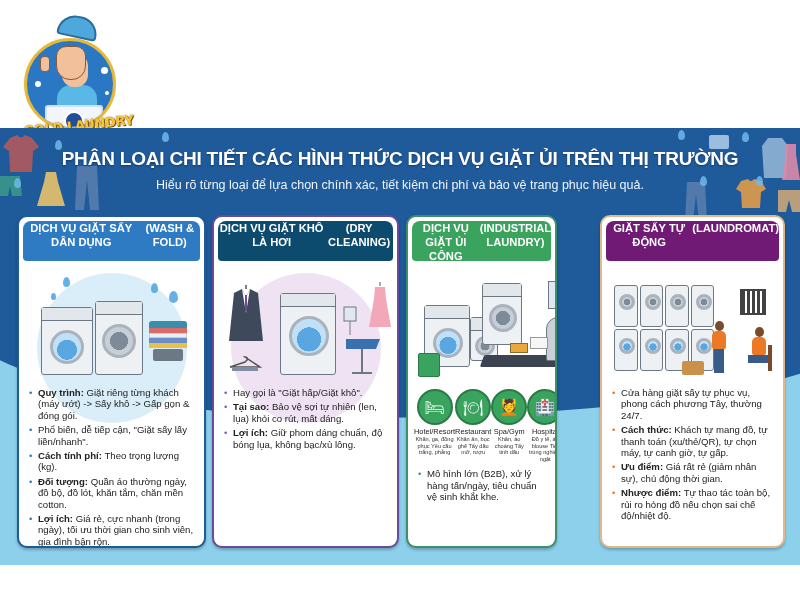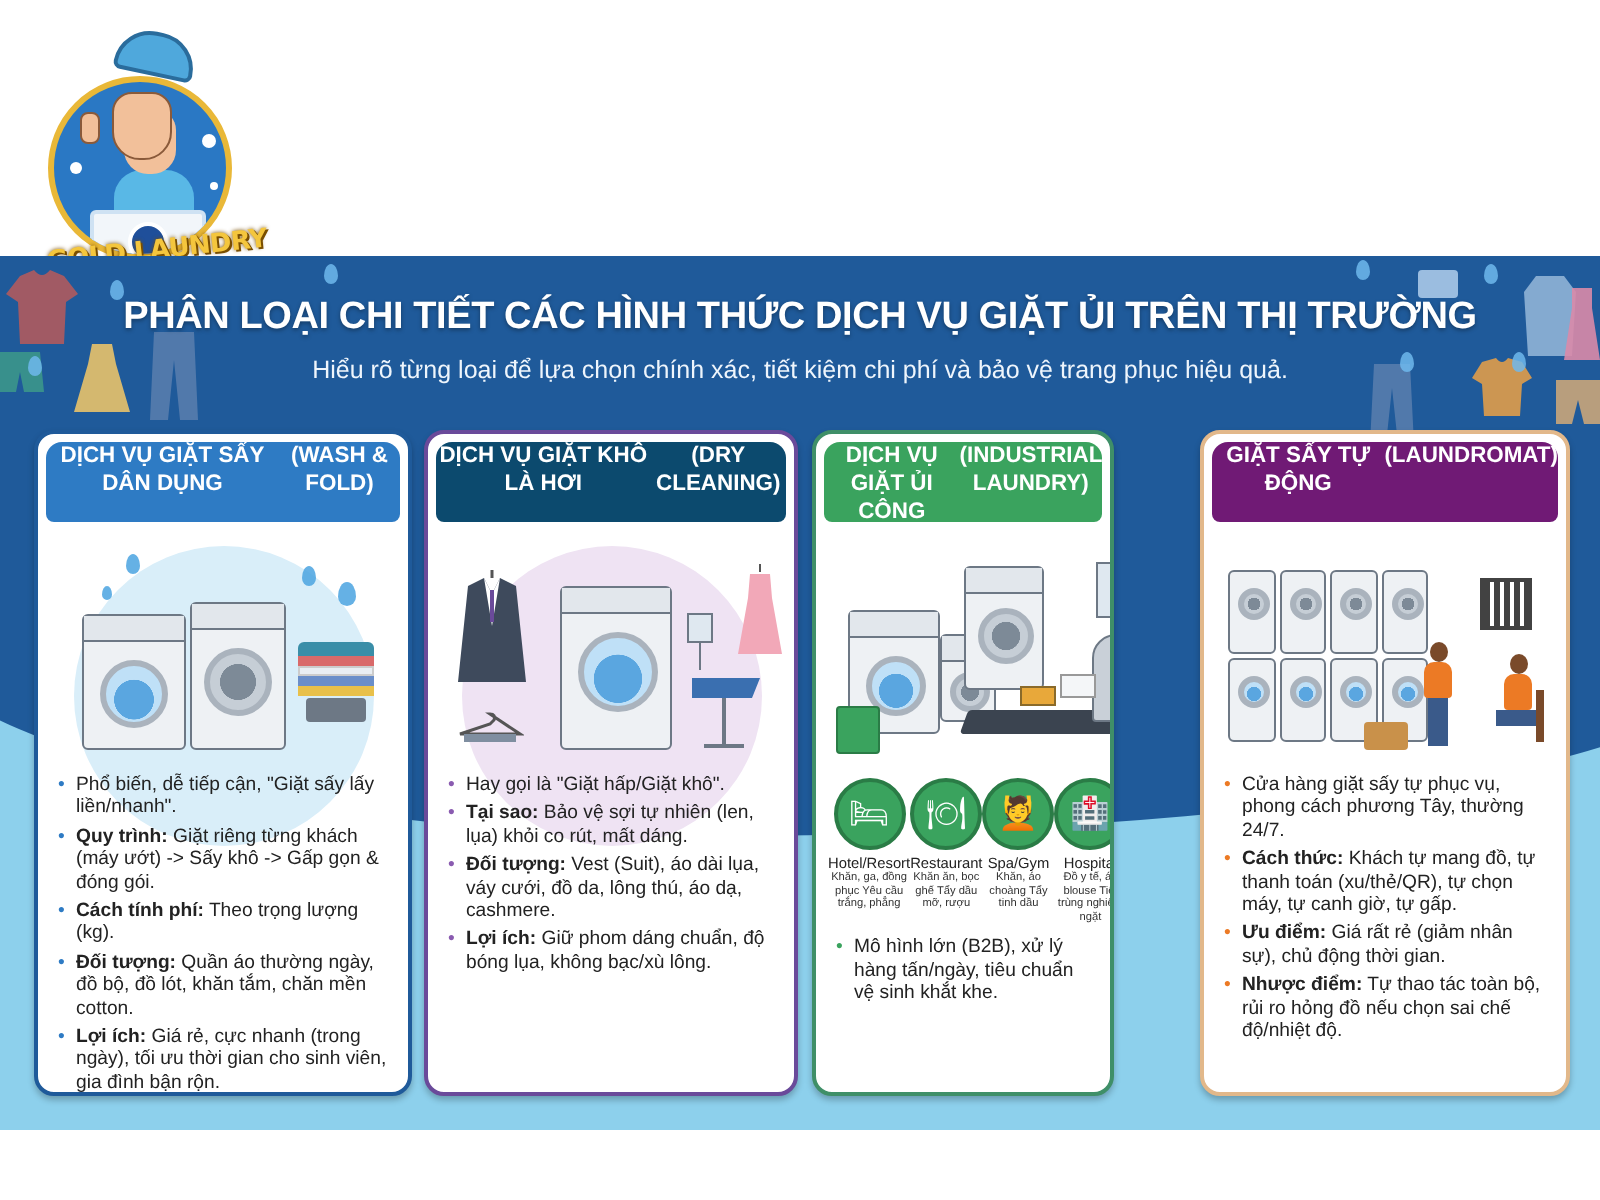--- a/index.html
+++ b/index.html
@@ -191,22 +191,22 @@
       <div style="height:7px;background:#3a8ea8;border-radius:3px 3px 0 0"></div>
       <div style="height:5px;background:#d96a6a"></div>
       <div style="height:5px;background:#e9eef3;border:1px solid #ccc"></div>
       <div style="height:5px;background:#6a8ec9"></div>
       <div style="height:5px;background:#e8c04a"></div>
       <div style="height:12px;background:#6d7885;margin:1px 4px 0 4px;border-radius:2px"></div>
     </div>
   </div>
   <div class="card-body">
     <ul>
+      <li><b>Quy trình:</b><span> Giặt riêng từng khách (máy ướt) -&gt; Sấy khô -&gt; Gấp gọn &amp; đóng gói.</span></li>
       <li><b></b><span>Phổ biến, dễ tiếp cận, "Giặt sấy lấy liền/nhanh".</span></li>
-      <li><b>Quy trình:</b><span> Giặt riêng từng khách (máy ướt) -&gt; Sấy khô -&gt; Gấp gọn &amp; đóng gói.</span></li>
       <li><b>Cách tính phí:</b><span> Theo trọng lượng (kg).</span></li>
       <li><b>Đối tượng:</b><span> Quần áo thường ngày, đồ bộ, đồ lót, khăn tắm, chăn mền cotton.</span></li>
       <li><b>Lợi ích:</b><span> Giá rẻ, cực nhanh (trong ngày), tối ưu thời gian cho sinh viên, gia đình bận rộn.</span></li>
     </ul>
   </div>
 </div>
 
 <div class="card c2">
   <div class="card-head">
     <span>DỊCH VỤ GIẶT KHÔ LÀ HƠI</span>
@@ -236,21 +236,20 @@
       </svg>
     <svg style="position:absolute;left:150px;top:16px" width="24" height="50" viewBox="0 0 24 50">
         <path d="M12 1 L12 5" stroke="#555"></path>
         <path d="M7 6 L17 6 L18 18 L23 46 L1 46 L6 18 Z" fill="#f2a8b8"></path>
       </svg>
   </div>
   <div class="card-body">
     <ul>
       <li><b></b><span>Hay gọi là "Giặt hấp/Giặt khô".</span></li>
       <li><b>Tại sao:</b><span> Bảo vệ sợi tự nhiên (len, lụa) khỏi co rút, mất dáng.</span></li>
-      <li><b>Đối tượng:</b><span> Vest (Suit), áo dài lụa, váy cưới, đồ da, lông thú, áo dạ, cashmere.</span></li>
       <li><b>Lợi ích:</b><span> Giữ phom dáng chuẩn, độ bóng lụa, không bạc/xù lông.</span></li>
 
     </ul>
   </div>
 </div>
 
 <div class="card c3">
   <div class="card-head">
     <span>DỊCH VỤ GIẶT ỦI CÔNG NGHIỆP</span>
     <span>(INDUSTRIAL LAUNDRY)</span>

